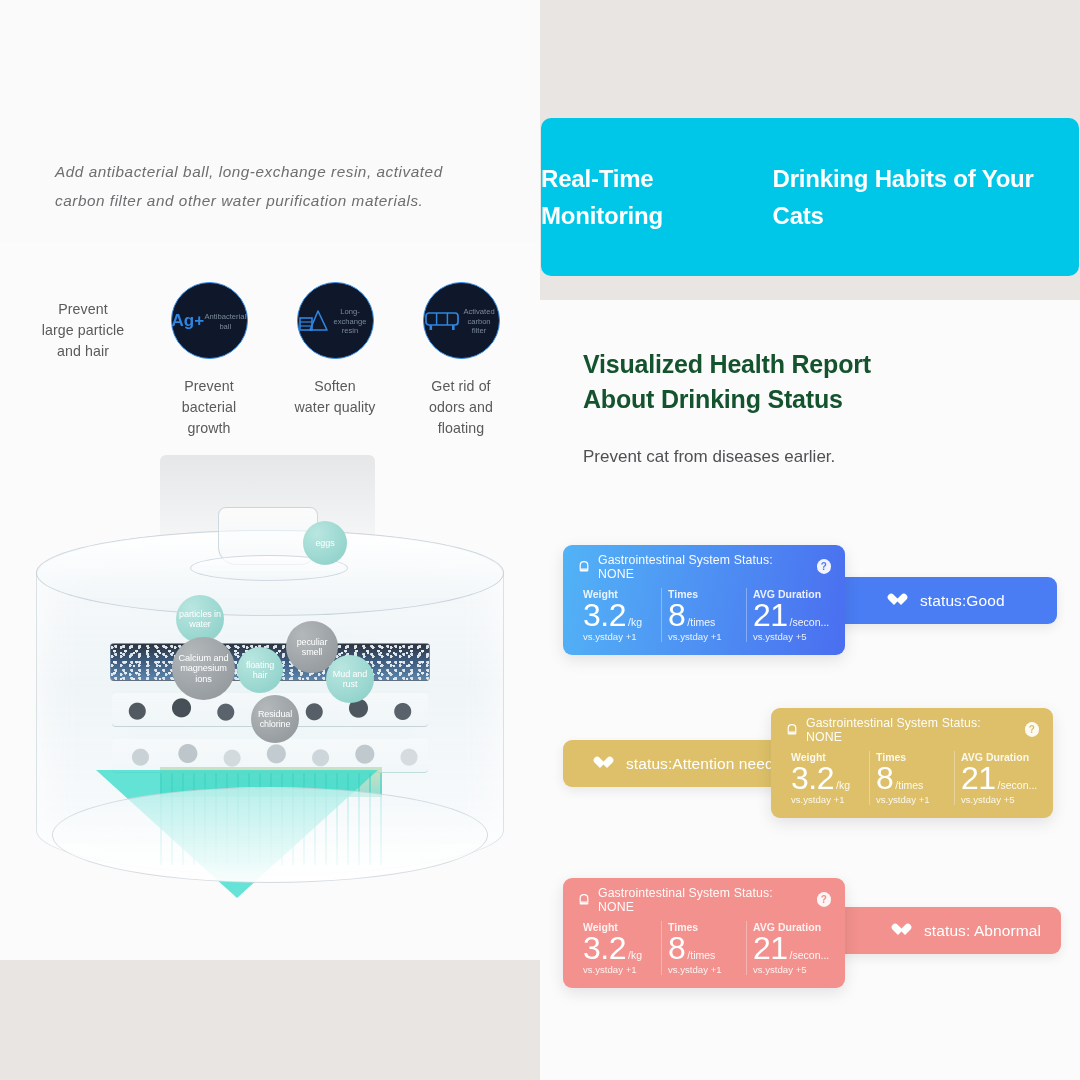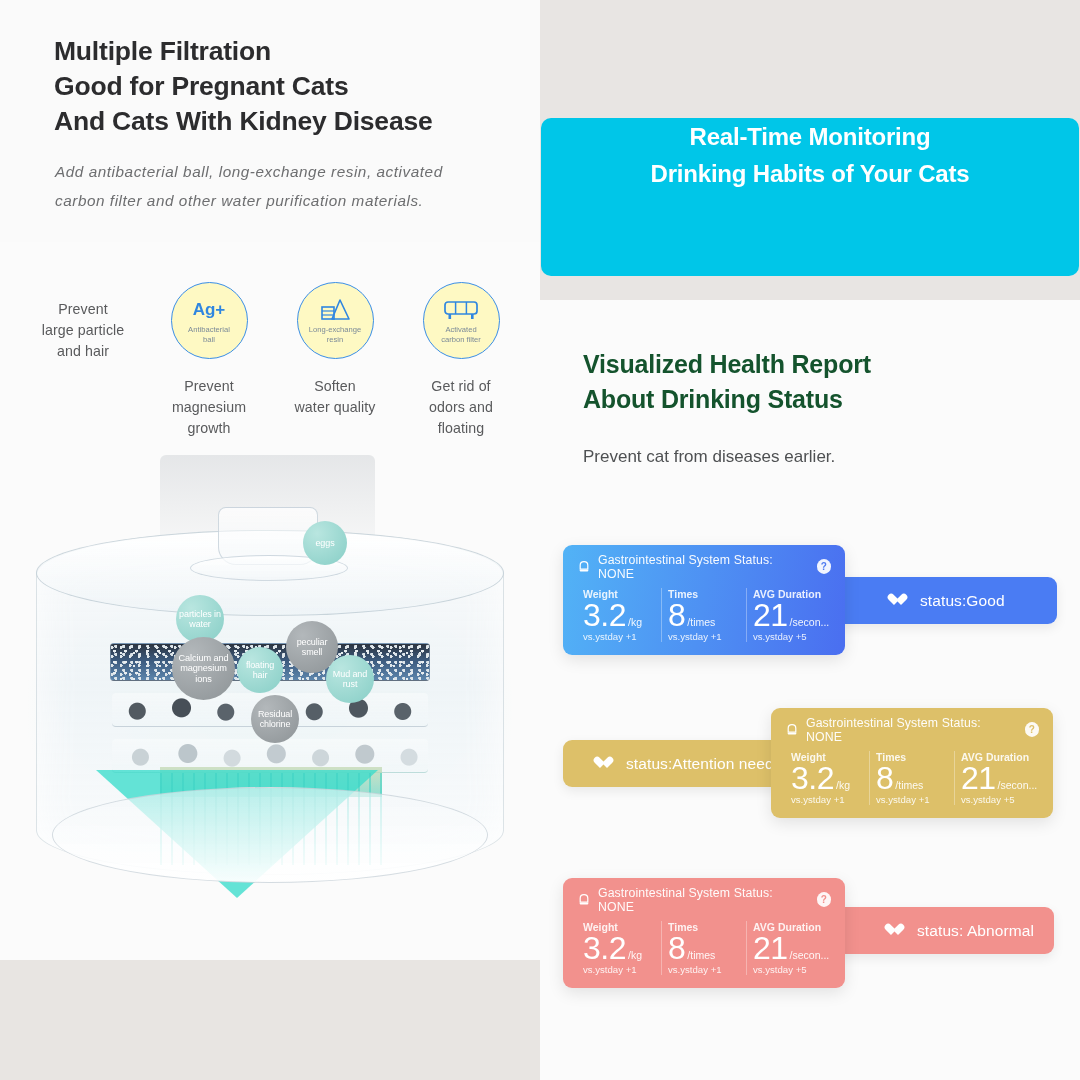--- a/index.html
+++ b/index.html
@@ -38,23 +38,23 @@
 
   
   .features {
     position: absolute; left: 22px; top: 282px; width: 500px;
     display: flex; justify-content: space-between;
   }
   .feature { width: 122px; text-align: center; }
   .feat-circle {
     width: 77px; height: 77px; border-radius: 50%;
     border: 1.4px solid #3a8ee6; margin: 0 auto;
-    display: flex; flex-direction: column;
+    display: flex; flex-direction: row;
     align-items: center; justify-content: center;
-    background: #fef9c3;
+    background: #0f172a;
   }
   .feat-glyph { height: 26px; display: flex; align-items: center; justify-content: center; }
   .feat-inner-label {
     font-size: 7.6px; line-height: 9.6px; color: #7b8a98;
     margin-top: 2px; width: 72px;
   }
   .ag-text { font-size: 17px; font-weight: 700; color: #2f86e0; line-height: 18px; }
   .feat-caption {
     margin-top: 17px; font-size: 14.2px; line-height: 21px;
     color: #595a5c; letter-spacing: 0.1px;
@@ -175,22 +175,22 @@
     position: absolute; left: 540px; top: 0; width: 540px; height: 1080px;
     background: #fbfbfb; overflow: hidden;
   }
   .right-top-band {
     position: absolute; left: 0; top: 0; width: 540px; height: 300px;
     background: #e8e5e3;
   }
   .cyan-banner {
     position: absolute; left: 1px; top: 118px; width: 538px; height: 158px;
     background: #00c6e8; border-radius: 10px;
-    display: flex; flex-direction: column;
-    align-items: center; 
+    display: flex; flex-direction: row;
+    align-items: center; justify-content: center;
     color: #ffffff; font-weight: 700; font-size: 24px; line-height: 37px;
     letter-spacing: -0.2px;
   }
   .r-headline {
     position: absolute; left: 43px; top: 347px; width: 440px;
     font-size: 25px; font-weight: 700; line-height: 35px;
     color: #14532d; letter-spacing: -0.2px;
   }
   .r-subcopy {
     position: absolute; left: 43px; top: 444px; width: 440px;
@@ -228,21 +228,21 @@
 
   .status-pill {
     position: absolute; height: 47px; border-radius: 9px;
     display: flex; align-items: center; gap: 19px;
     padding: 0 0 0 56px; color: #ffffff;
     font-size: 15.5px; letter-spacing: .1px;
     box-shadow: 0 4px 12px rgba(0,0,0,.08);
   }
   .status-pill.good      { left: 291px; top: 47px; width: 226px; background: #4a7cf3; z-index: 1; }
   .status-pill.attention { left: 23px;  top: 43px; width: 270px; background: #ddc069; z-index: 1; padding-left: 30px; }
-  .status-pill.abnormal  { left: 288px; top: 42px; width: 226px; background: #f2918d; z-index: 1; }
+  .status-pill.abnormal  { left: 295px; top: 42px; width: 226px; background: #f2918d; z-index: 1; }
 
   .heart { width: 14px; height: 13px; position: relative; flex: 0 0 auto; }
   .heart::before, .heart::after {
     content: ""; position: absolute; top: 0; width: 7px; height: 11px;
     background: #fff; border-radius: 7px 7px 0 0;
   }
   .heart::before { left: 7px; transform: rotate(-45deg); transform-origin: 0 100%; }
   .heart::after  { left: 7px; transform: rotate(45deg);  transform-origin: 100% 100%; }
 
   .help-badge {
@@ -257,25 +257,20 @@
   .lamp-icon { width: 14px; height: 14px; flex: 0 0 auto; }
 </style>
 </head>
 <body>
 
 <div class="page">
 
   <div class="left-panel">
     <div class="left-top-band"></div>
 
-    <div class="headline">
-      <div>Multiple Filtration</div>
-      <div>Good for Pregnant Cats</div>
-      <div>And Cats With Kidney Disease</div>
-    </div>
 
     <div class="subcopy">Add antibacterial ball, long-exchange resin, activated carbon filter and other water purification materials.</div>
 
     <div class="features">
 
       <div class="feature">
         <div class="feat-caption">
           <div>Prevent</div>
           <div>large particle</div>
           <div>and hair</div>
@@ -287,21 +282,21 @@
           <div class="feat-glyph">
             <span class="ag-text">Ag+</span>
           </div>
           <div class="feat-inner-label">
             <div>Antibacterial</div>
             <div>ball</div>
           </div>
         </div>
         <div class="feat-caption">
           <div>Prevent</div>
-          <div>magnesium</div>
+          <div>bacterial</div>
           <div>growth</div>
         </div>
       </div>
 
       <div class="feature">
         <div class="feat-circle">
           <div class="feat-glyph">
             <svg width="30" height="24" viewBox="0 0 30 24">
               <path d="M20 2 L29 21 L12 21 Z" fill="none" stroke="#2f86e0" stroke-width="1.6" stroke-linejoin="round"></path>
               <rect x="2" y="9" width="12" height="12" fill="none" stroke="#2f86e0" stroke-width="1.6"></rect>

